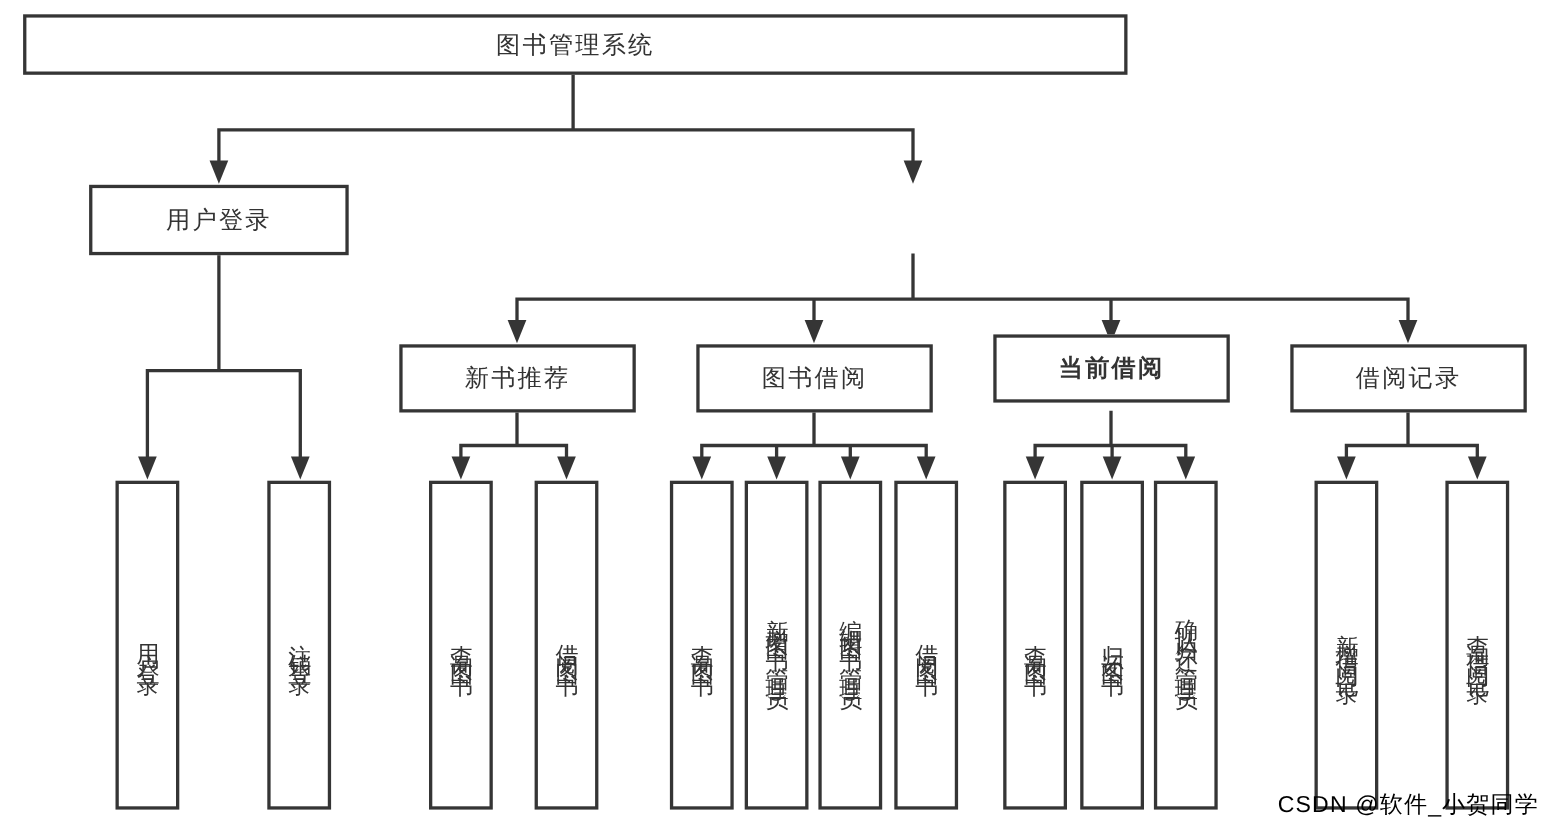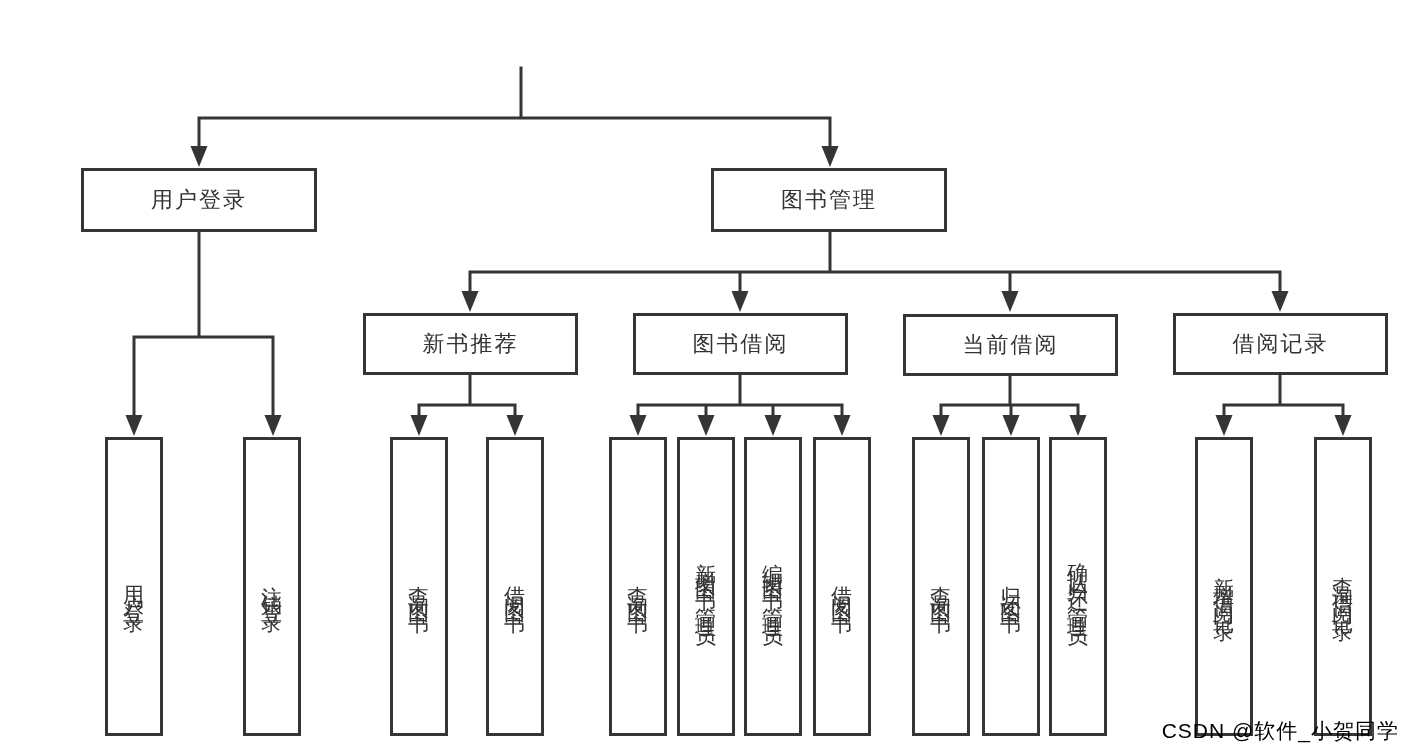--- a/index.html
+++ b/index.html
@@ -96,27 +96,27 @@
     <use href="#arw" x="706" y="415"></use>
     <use href="#arw" x="773" y="415"></use>
     <use href="#arw" x="842" y="415"></use>
     <use href="#arw" x="941" y="415"></use>
     <use href="#arw" x="1011" y="415"></use>
     <use href="#arw" x="1078" y="415"></use>
     <use href="#arw" x="1224" y="415"></use>
     <use href="#arw" x="1343" y="415"></use>
   </svg>
 
+  <div class="box hlabel" style="left:21px; top:13px; width:1004px; height:55px;">图书管理系统</div>
 
   <div class="box hlabel" style="left:81px; top:168px; width:236px; height:64px;">用户登录</div>
-  <div class="box hlabel" style="left:711px; top:168px; width:236px; height:64px;">图书管理</div>
 
   <div class="box hlabel" style="left:363px; top:313px; width:215px; height:62px;text-align:center;">新书推荐</div>
   <div class="box hlabel" style="left:633px; top:313px; width:215px; height:62px;">图书借阅</div>
-  <div class="box hlabel" style="left:903px; top:314px; width:215px; height:62px;">当前借阅</div>
+  <div class="box hlabel" style="left:903px; top:304px; width:215px; height:62px;font-weight:bold;">当前借阅</div>
   <div class="box hlabel" style="left:1173px; top:313px; width:215px; height:62px;">借阅记录</div>
 
   <div class="box leaf" style="left:105px; top:437px; width:58px; height:299px;">
     <span>用户登录</span>
   </div>
   <div class="box leaf" style="left:243px; top:437px; width:58px; height:299px;">
     <span>注销登录</span>
   </div>
 
   <div class="box leaf" style="left:390px; top:437px; width:58px; height:299px;">

